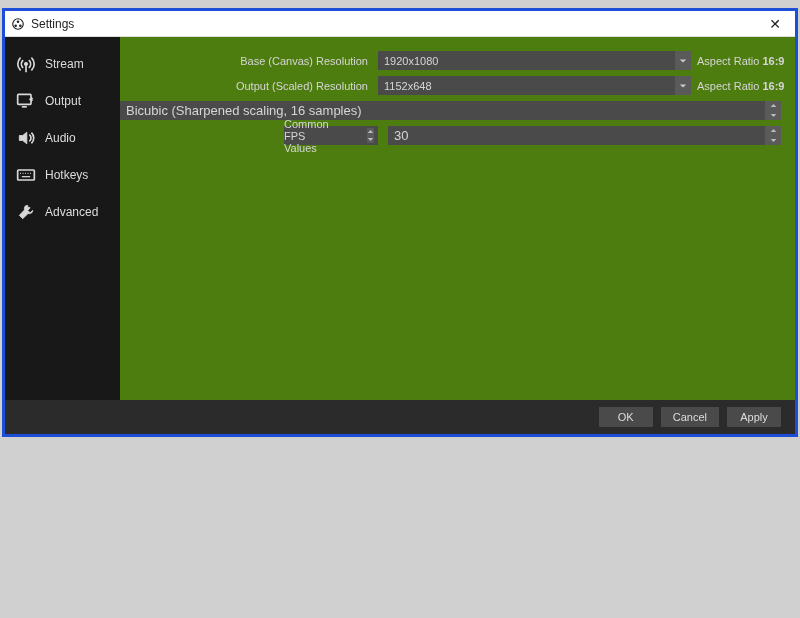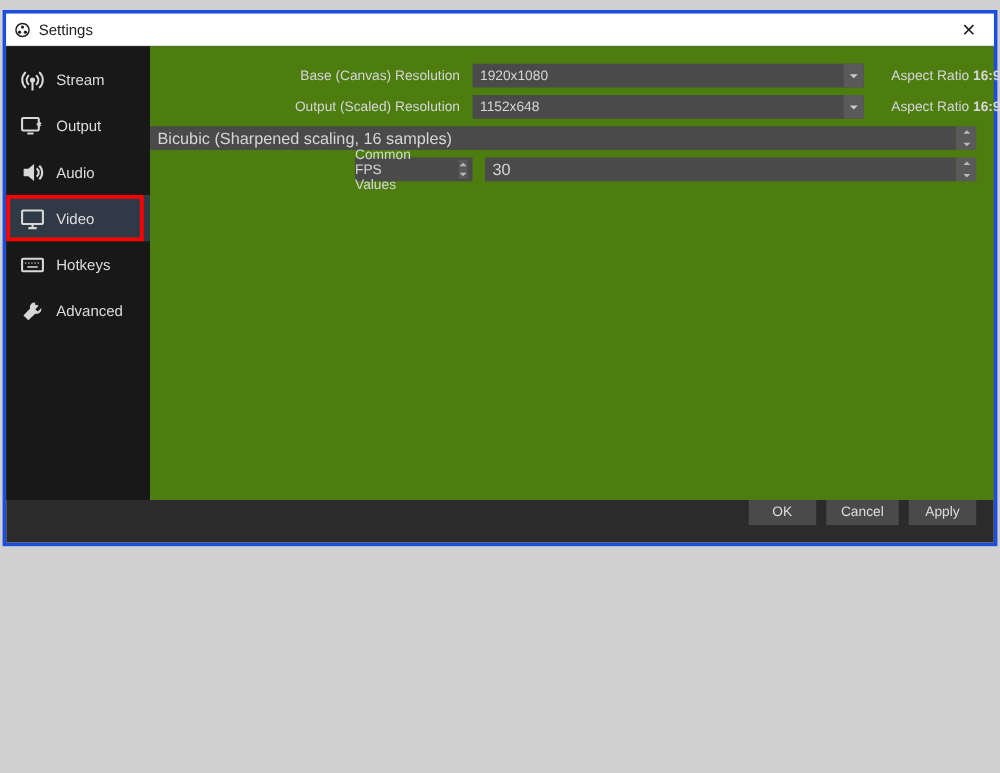--- a/index.html
+++ b/index.html
@@ -21,26 +21,26 @@
   .row { display: flex; align-items: center; margin-bottom: 6px; }
   .row .label { width: 258px; text-align: right; color: #d6d6d6; font-size: 11px; padding-right: 10px; }
   .row .control { flex: 1; display: flex; align-items: center; }
   .combo, .spinsel { height: 19px; background: #4a4a4a; color: #d6d6d6; font-size: 11px; display: flex; align-items: center; padding: 0 6px; position: relative; }
   .combo { flex: 1; }
   .combo .arrow { position: absolute; right: 0; top: 0; width: 16px; height: 19px; background: #5a5a5a; display: flex; align-items: center; justify-content: center; }
   .combo .arrow svg { width: 8px; height: 8px; fill: #ccc; }
   .spin { height: 19px; width: 16px; background: #5a5a5a; display: flex; flex-direction: column; }
   .spin .up, .spin .down { flex: 1; display: flex; align-items: center; justify-content: center; }
   .spin svg { width: 7px; height: 5px; fill: #bbb; }
-  .aspect { width: 90px; color: #d6d6d6; font-size: 11px; padding-left: 22px; white-space: nowrap; }
+  .aspect { width: 90px; color: #d6d6d6; font-size: 11px; padding-left: 6px; white-space: nowrap; }
   .aspect b { font-weight: 700; }
   .fps-label-combo { width: 94px; background: #4a4a4a; height: 19px; display: flex; align-items: center; justify-content: flex-end; padding-right: 4px; margin-left: 164px; gap: 33px; }
   .fps-label-combo span { color: #d6d6d6; font-size: 11px; margin-right: 4px; }
   .fps-spin { margin-left: 2px; }
-  .footer { height: 34px; background: #2b2b2b; display: flex; align-items: flex-start; justify-content: flex-end; padding-right: 14px; gap: 8px; }
+  .footer { height: 34px; background: #2b2b2b; display: flex; align-items: center; justify-content: flex-end; padding-right: 14px; gap: 8px; }
   .btn { min-width: 54px; height: 20px; background: #4a4a4a; color: #ddd; font-size: 11px; display: inline-flex; align-items: center; justify-content: center; padding: 0 12px; cursor: pointer; border: none; }
   .valuebox { flex: 1; background: #4a4a4a; height: 19px; color: #d6d6d6; font-size: 13px; display: flex; align-items: center; padding: 0 6px; }
 </style>
 </head>
 <body>
 
 <div class="window">
   <div class="titlebar">
     <span class="app-icon">
       <svg viewBox="0 0 24 24">
@@ -83,30 +83,20 @@
       <div class="side-item">
         <span class="icon">
           <svg viewBox="0 0 24 24">
               <path d="M4 9v6h4l5 4V5L8 9H4z" fill="#d8d8d8"></path>
               <path d="M16 8a5 5 0 010 8M18.5 5.5a9 9 0 010 13" fill="none" stroke="#d8d8d8" stroke-width="2"></path>
             </svg>
         </span>
         <span>Audio</span>
       </div>
 
-      <div class="side-item selected highlighted">
-        <span class="icon">
-          <svg viewBox="0 0 24 24">
-              <rect x="2" y="4" width="20" height="13" rx="1" fill="none" stroke="#d8d8d8" stroke-width="2"></rect>
-              <line x1="8" y1="21" x2="16" y2="21" stroke="#d8d8d8" stroke-width="2"></line>
-              <line x1="12" y1="17" x2="12" y2="21" stroke="#d8d8d8" stroke-width="2"></line>
-            </svg>
-        </span>
-        <span>Video</span>
-      </div>
 
       <div class="side-item">
         <span class="icon">
           <svg viewBox="0 0 24 24">
               <rect x="2" y="6" width="20" height="12" rx="1" fill="none" stroke="#d8d8d8" stroke-width="2"></rect>
               <line x1="5" y1="10" x2="6" y2="10" stroke="#d8d8d8" stroke-width="1.5"></line>
               <line x1="8" y1="10" x2="9" y2="10" stroke="#d8d8d8" stroke-width="1.5"></line>
               <line x1="11" y1="10" x2="12" y2="10" stroke="#d8d8d8" stroke-width="1.5"></line>
               <line x1="14" y1="10" x2="15" y2="10" stroke="#d8d8d8" stroke-width="1.5"></line>
               <line x1="17" y1="10" x2="18" y2="10" stroke="#d8d8d8" stroke-width="1.5"></line>

